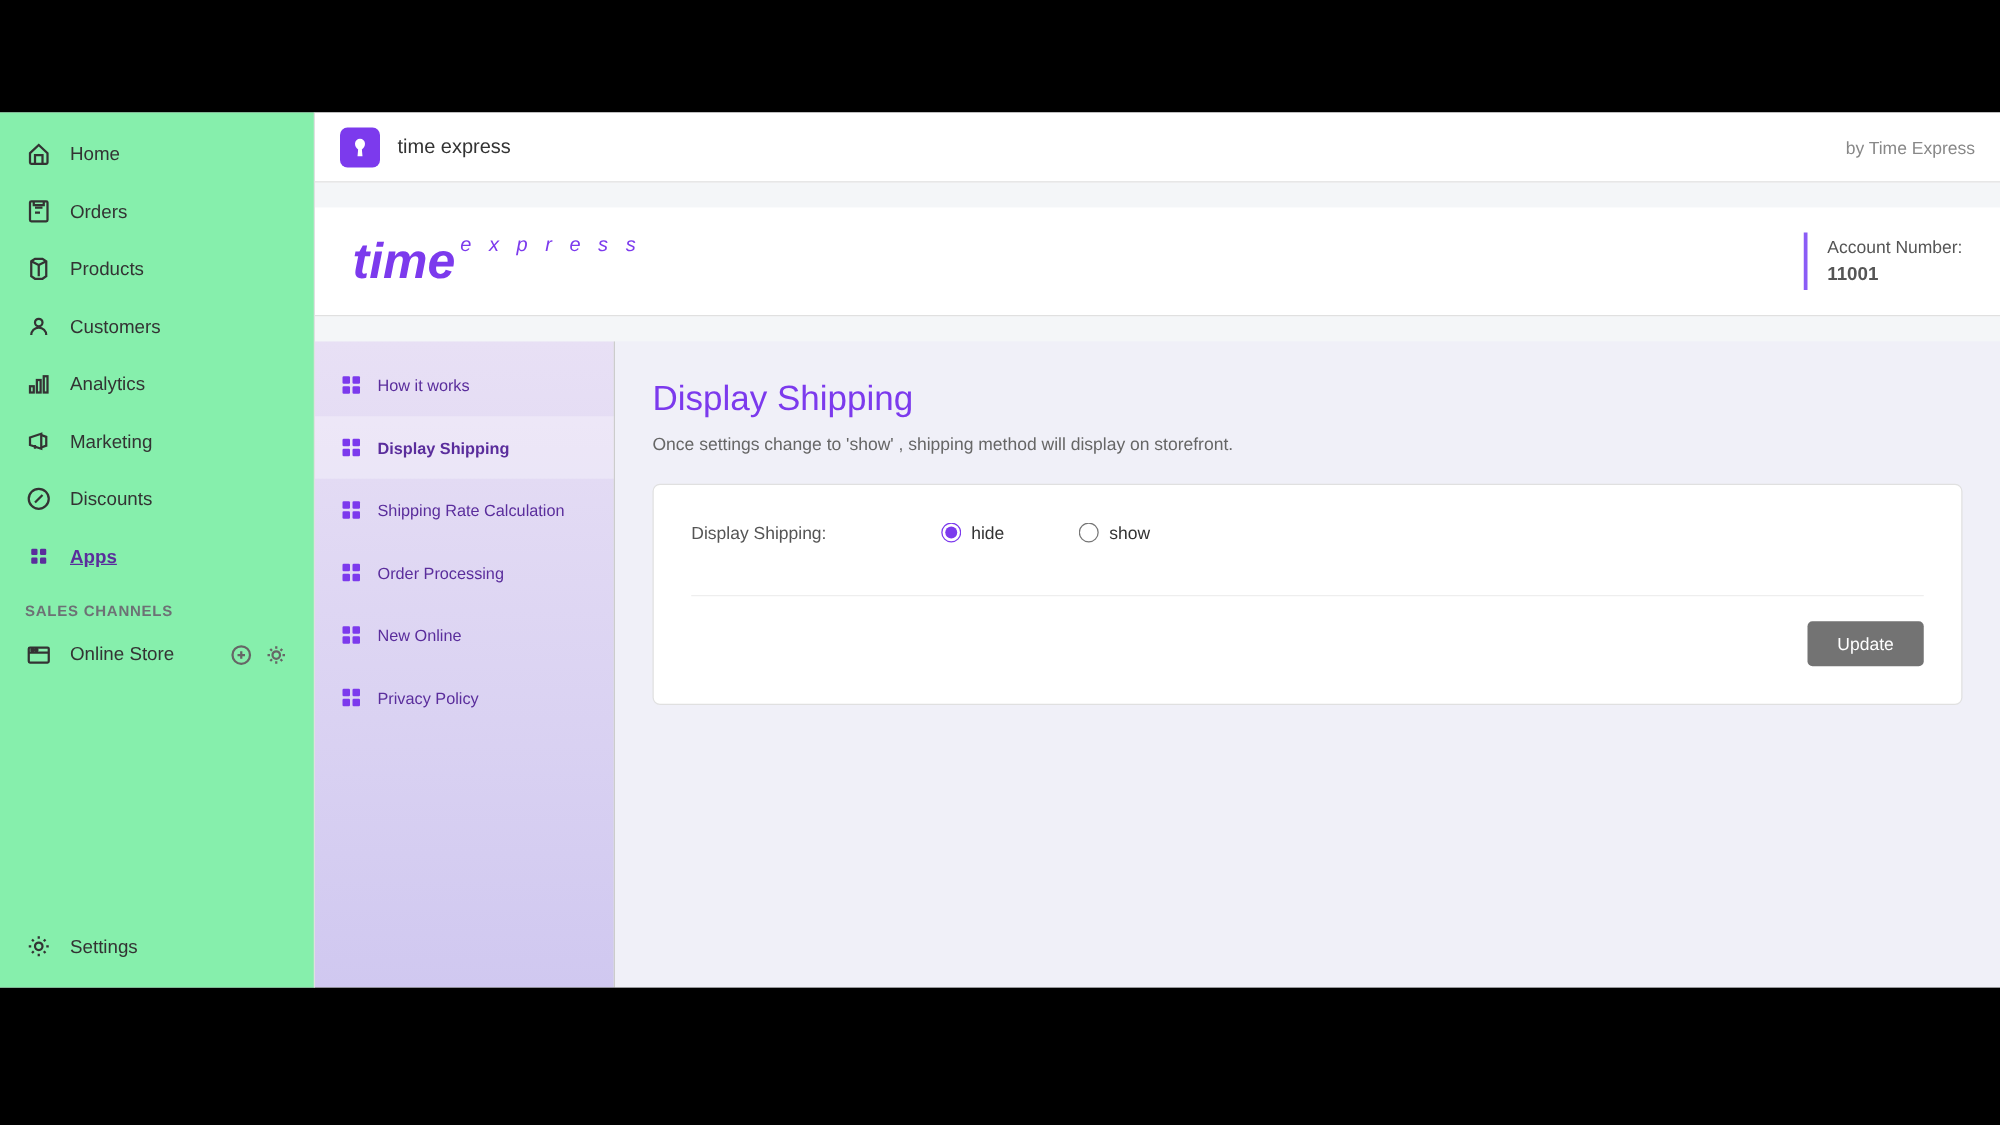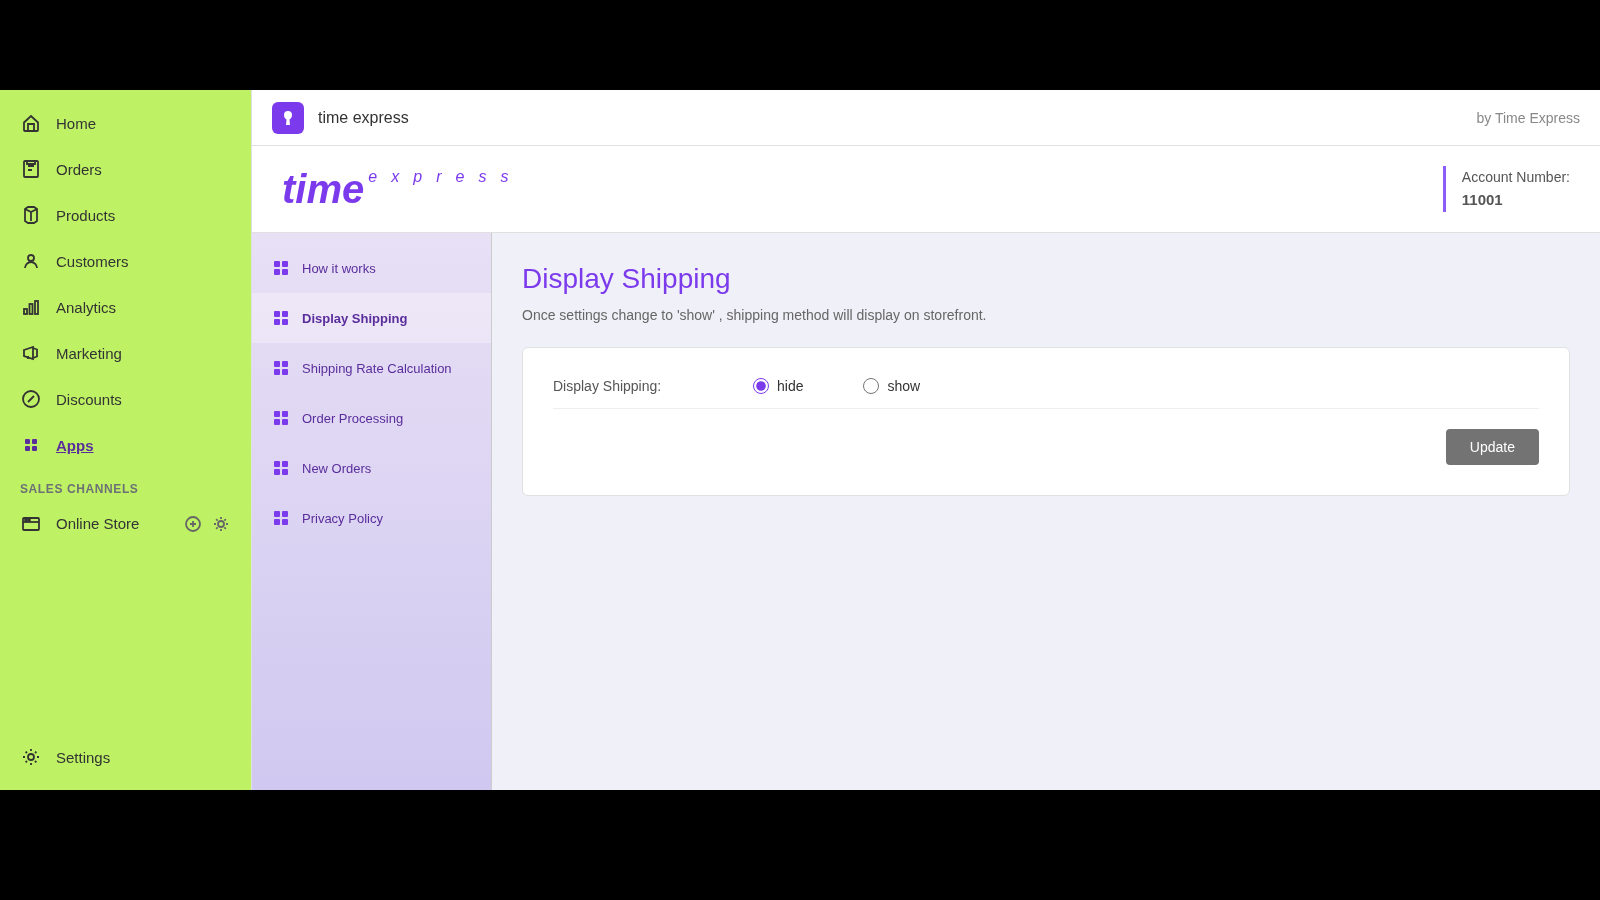--- a/index.html
+++ b/index.html
@@ -9,21 +9,21 @@
       background: #f4f6f8;
       display: flex;
       flex: 1;
       margin-top: 90px;
       margin-bottom: 110px;
     }
 
     
     .sidebar {
       width: 252px;
-      background: #bef264;
+      background: #86efac;
       border-right: 1px solid #e0e0e0;
       display: flex;
       flex-direction: column;
       padding-top: 10px;
     }
 
     .sidebar-item {
       display: flex;
       align-items: center;
       padding: 12px 20px;
@@ -117,20 +117,21 @@
       justify-content: center;
       color: white;
       font-size: 16px;
     }
 
     
     .content-area {
       flex: 1;
       display: flex;
       flex-direction: column;
+      gap: 20px;
     }
 
     .app-header {
       background: #fff;
       border-bottom: 1px solid #e0e0e0;
       padding: 20px 30px;
       display: flex;
       align-items: center;
       justify-content: space-between;
     }
@@ -217,21 +218,21 @@
       background: #fff;
       border: 1px solid #e0e0e0;
       border-radius: 6px;
       padding: 30px;
     }
 
     .settings-row {
       display: flex;
       align-items: center;
       gap: 40px;
-      margin-bottom: 14px;
+      margin-bottom: 42px;
     }
 
     .settings-label {
       font-size: 14px;
       color: #555;
       min-width: 160px;
     }
 
     .radio-group {
       display: flex;
@@ -500,21 +501,21 @@
         </div>
         <div class="sub-sidebar-item">
           <div class="sub-sidebar-icon">
             <div class="grid-icon">
                 <span></span>
                 <span></span>
                 <span></span>
                 <span></span>
               </div>
           </div>
-          <span>New Orders</span>
+          <span>New Online</span>
         </div>
         <div class="sub-sidebar-item">
           <div class="sub-sidebar-icon">
             <div class="grid-icon">
                 <span></span>
                 <span></span>
                 <span></span>
                 <span></span>
               </div>
           </div>

